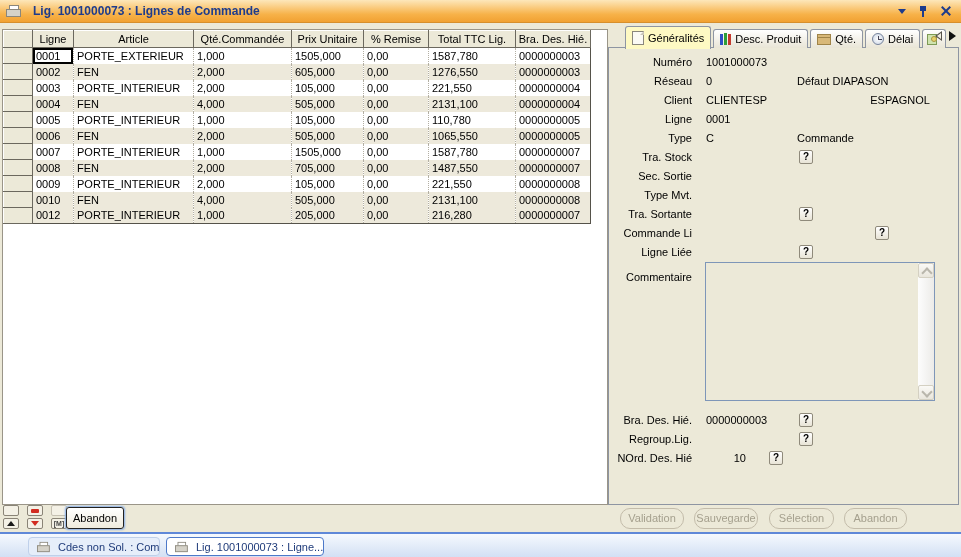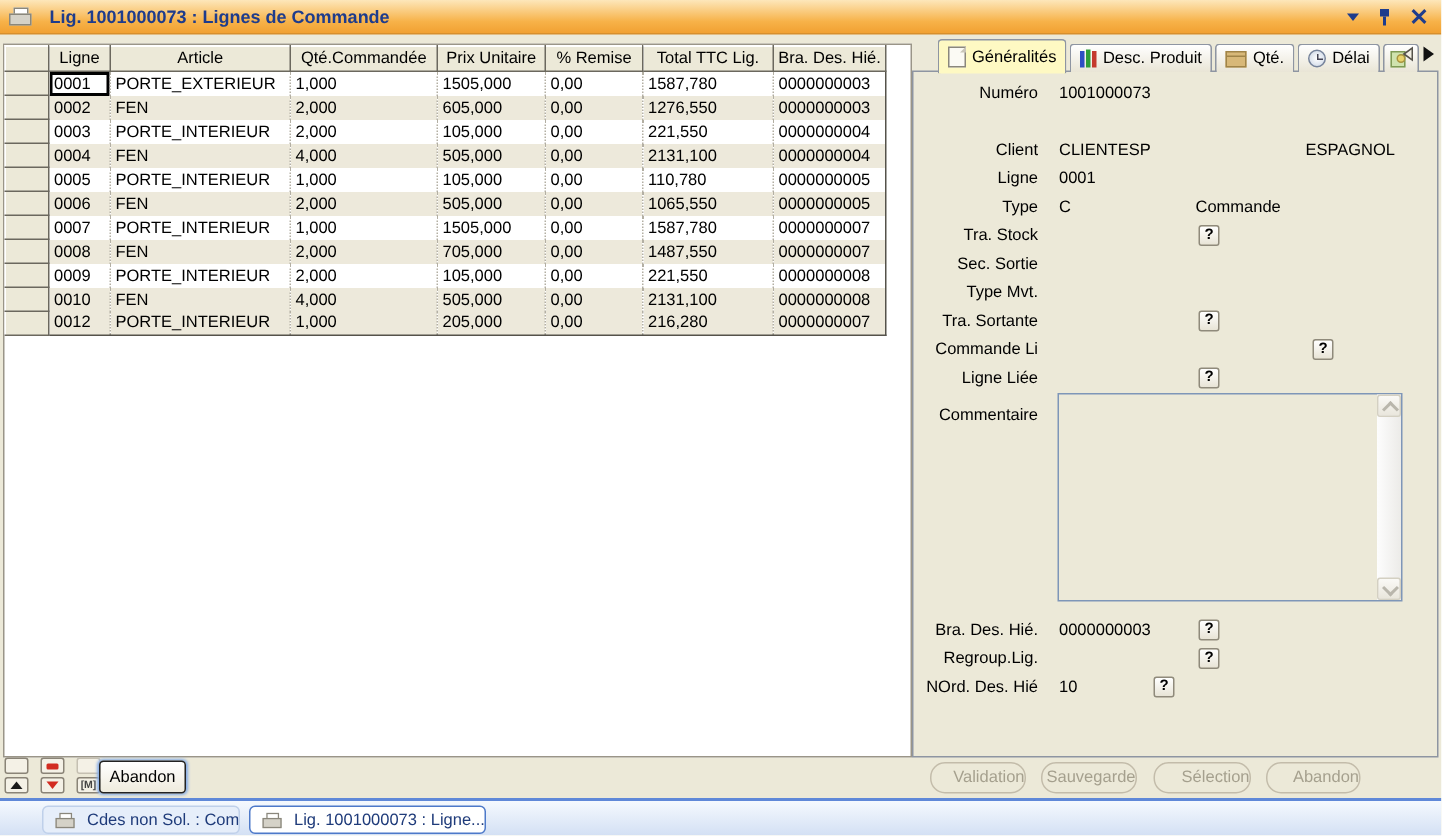--- a/index.html
+++ b/index.html
@@ -62,36 +62,36 @@
   .ic-clock::before{content:"";position:absolute;left:5px;top:2px;width:1px;height:4px;background:#445}
   .ic-clock::after{content:"";position:absolute;left:5px;top:5px;width:4px;height:1px;background:#445}
   .ic-money{width:13px;height:9px;background:#CFE3AE;border:1px solid #7E9A55;position:relative}
   .ic-money::after{content:"";position:absolute;left:3px;top:1px;width:4px;height:4px;border-radius:50%;background:#E8D36A;border:1px solid #A89440}
 
   .frow{position:absolute;left:0;right:2px;height:15px;line-height:15px}
   .flabel{position:absolute;left:2px;width:82px;text-align:right;white-space:nowrap}
   .fval{position:absolute;left:98px;white-space:nowrap}
   .fx2{position:absolute;left:189px;white-space:nowrap}
   .fxr{position:absolute;left:180px;width:142px;text-align:right;white-space:nowrap}
-  .fvn{position:absolute;left:98px;width:40px;text-align:left}
+  .fvn{position:absolute;left:98px;width:40px;text-align:right}
   .qbtn{position:absolute;width:14px;height:14px;top:0;background:linear-gradient(#FFFFFF,#E8E4D6);
     border:1px solid #8F8A7B;border-radius:2px;font-weight:bold;font-size:10px;text-align:center;line-height:12px;box-sizing:border-box}
   .q1{left:191px}.q2{left:267px}.q3{left:161px}
 
   .comment{position:absolute;left:97px;top:237px;width:230px;height:139px;background:#ECE9D8;border:1px solid #7E96B8;box-sizing:border-box}
   .sb{position:absolute;right:1px;top:1px;bottom:1px;width:16px;background:linear-gradient(90deg,#FDFDFD,#ECEBE8)}
   .sbbtn{position:absolute;left:0;width:16px;height:15px;background:linear-gradient(#FAF9F6,#E9E6DC);
     border:1px solid #D4D0C2;border-radius:2px;box-sizing:border-box}
   .sbbtn.up{top:0}.sbbtn.down{bottom:0}
   .chev{position:absolute;left:4px;width:6px;height:6px;border-top:2px solid #B9B6AC;border-right:2px solid #B9B6AC}
   .up .chev{top:5px;transform:rotate(-45deg)}.down .chev{top:2px;transform:rotate(135deg)}
 
   
   .act{position:absolute;top:508px;height:21px;background:#ECE9D8;border:1px solid #C3BCAA;border-radius:10px;
-    color:#A5A08E;text-align:right;line-height:19px;box-sizing:border-box;font-size:11px}
+    color:#A5A08E;text-align:center;line-height:19px;box-sizing:border-box;font-size:11px}
   .abandon-main{position:absolute;left:66px;top:507px;width:58px;height:22px;text-align:center;line-height:20px;
     background:linear-gradient(#FFFFFF,#EFEBDD);border:1px solid #222;border-radius:3px;
     box-shadow:0 0 2px 1px #86ADE8;box-sizing:border-box;font-size:11px}
   .navbtn{position:absolute;width:16px;height:11px;background:#F4F1E6;border:1px solid #8A8477;border-radius:2px;
     display:flex;align-items:center;justify-content:center;box-sizing:border-box}
   .navbtn.dis{border-color:#C5C0B2}
   .redbar{width:8px;height:4px;background:#D22C21;border-radius:1px}
   .tup{width:0;height:0;border-left:4px solid transparent;border-right:4px solid transparent;border-bottom:5px solid #1A1A1A}
   .tdn{width:0;height:0;border-left:4px solid transparent;border-right:4px solid transparent;border-top:5px solid #D22C21}
   .mtxt{font-size:7px;font-weight:bold;color:#444;line-height:1;font-family:"Liberation Sans",sans-serif}
@@ -287,20 +287,25 @@
     <div class="tabarrows">
       <span class="tri-left"></span>
       <span class="tri-right"></span>
     </div>
     <div class="pbody"></div>
 
     <div class="frow" style="top:30px">
       <span class="flabel">Numéro</span>
       <span class="fval">1001000073</span>
     </div>
+    <div class="frow" style="top:49px">
+      <span class="flabel">Réseau</span>
+      <span class="fval">0</span>
+      <span class="fx2">Défaut DIAPASON</span>
+    </div>
     <div class="frow" style="top:68px">
       <span class="flabel">Client</span>
       <span class="fval">CLIENTESP</span>
       <span class="fxr">ESPAGNOL</span>
     </div>
     <div class="frow" style="top:87px">
       <span class="flabel">Ligne</span>
       <span class="fval">0001</span>
     </div>
     <div class="frow" style="top:106px">

